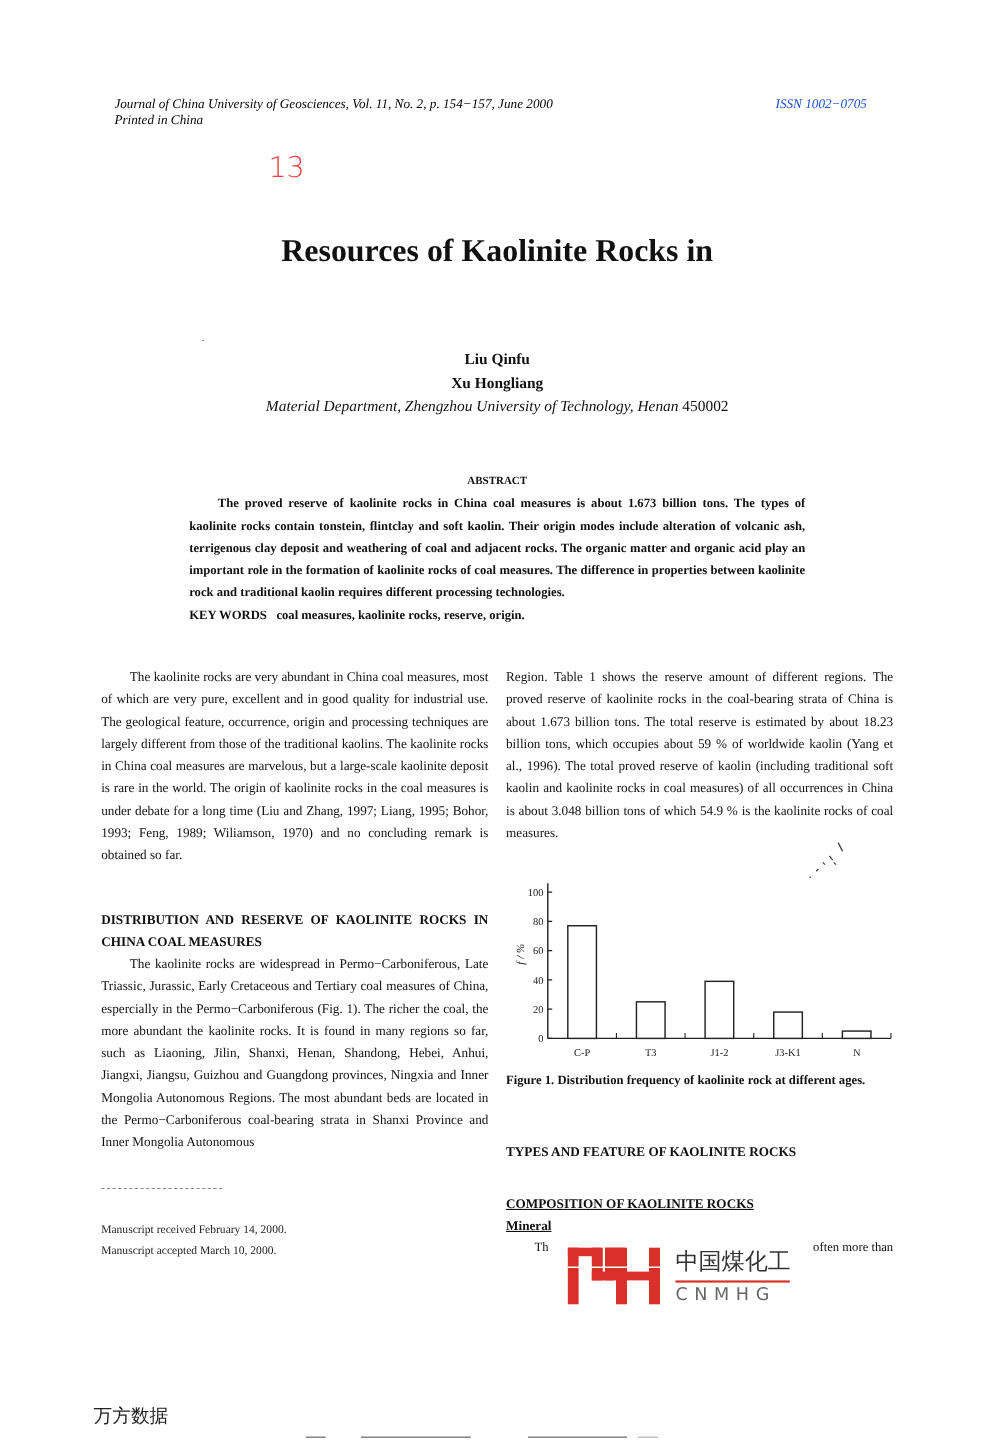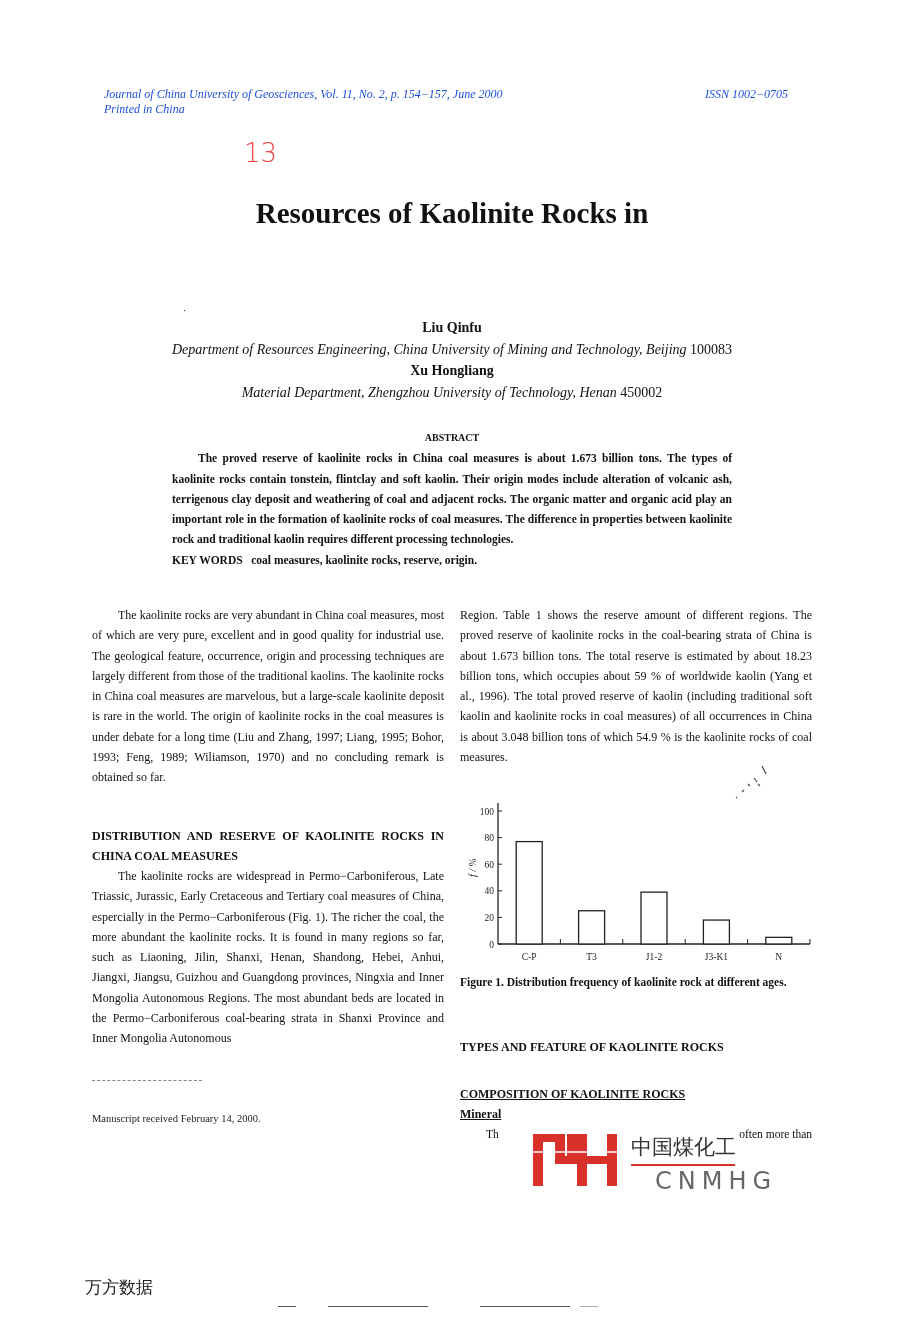--- a/index.html
+++ b/index.html
@@ -1,21 +1,21 @@
 <!DOCTYPE html>
 <html><head>
 <meta charset="utf-8">
 <style>
   html, body { margin: 0; padding: 0; background: #ffffff; }
   body { width: 904px; height: 1320px; position: relative; overflow: hidden; color: #111; font-family: "Liberation Serif", "DejaVu Serif", serif; }
   .abs { position: absolute; }
-  .journal { left: 104px; top: 87px; font-style: italic; font-size: 12px; line-height: 15px; color: #1d4ed8; }
+  .journal { left: 104px; top: 87px; font-style: italic; font-size: 12px; line-height: 15px; color: #000000; }
   .issn { left: 705px; top: 87px; font-style: italic; font-size: 12px; color: #1d4ed8; }
   .handmark { left: 244px; top: 138px; font-size: 26px; color: #ef4444; font-family: "DejaVu Sans", sans-serif; font-weight: 200; }
-  .title { left: 0; width: 904px; top: 193px; text-align: center; font-weight: bold; font-size: 29px; line-height: 41px; }
+  .title { left: 0; width: 904px; top: 208px; text-align: center; font-weight: bold; font-size: 29px; line-height: 41px; }
   .title sup { font-size: 14px; font-weight: normal; vertical-align: top; position: relative; top: 2px; }
   .dot { left: 183px; top: 305px; font-size: 10px; }
   .authors { left: 0; width: 904px; top: 317px; text-align: center; font-size: 14px; line-height: 21.5px; }
   .authors .name { font-weight: bold; }
   .authors .aff { font-style: italic; }
   .authors .code { font-style: normal; }
   .abstract { left: 172px; width: 560px; top: 428px; font-size: 11.5px; line-height: 20.3px; font-weight: bold; text-align: justify; }
   .abstract .head { text-align: center; font-size: 10px; }
   .abstract p { margin: 0; text-indent: 26px; }
   .abstract .kw { text-indent: 0; }
@@ -25,25 +25,25 @@
   .col .noindent { text-indent: 0; }
   .col1 { left: 92px; width: 352px; }
   .col2 { left: 460px; width: 352px; }
   .sec-head { font-weight: bold; font-size: 12px; line-height: 20px; text-indent: 0 !important; }
   .fig-caption { font-weight: bold; font-size: 11.5px; line-height: 20px; }
   .footnote { font-size: 10.5px; line-height: 19px; color: #222; }
   .fnrule { left: 92px; top: 1080px; width: 110px; height: 1px; border-top: 1px dashed #888; }
   .watermark { left: 85px; top: 1276px; font-family: "DejaVu Sans", sans-serif; font-size: 17px; color: #222; }
   .scan-lines { left: 0; top: 1306px; width: 904px; height: 4px; }
   .scan-lines span { position: absolute; height: 1px; background: #555; }
-  .logo { left: 533px; top: 1134px; width: 310px; height: 60px; background: transparent; text-align: right; }
+  .logo { left: 516px; top: 1134px; width: 310px; height: 60px; background: transparent; text-align: right; }
   .logo .mh { position: absolute; left: 0; top: 0; width: 84px; height: 52px; }
   .logo .cn { position: absolute; left: 98px; top: 0; font-family: "DejaVu Sans", sans-serif; font-size: 21px; line-height: 26px; color: #333; }
   .logo .rule { position: absolute; left: 98px; top: 30px; width: 104px; height: 2px; background: #d9302a; }
-  .logo .en { position: absolute; left: 98px; top: 33px; font-family: "DejaVu Sans", sans-serif; font-size: 24px; letter-spacing: 6px; color: #666; margin-left: 24px; }
+  .logo .en { position: absolute; left: 98px; top: 33px; font-family: "DejaVu Sans", sans-serif; font-size: 16px; letter-spacing: 6px; color: #666; }
   .chart { left: 460px; top: 795px; width: 360px; height: 170px; }
   .chart svg text { font-family: "Liberation Serif", serif; }
   .scribble { left: 732px; top: 762px; width: 50px; height: 40px; }
 </style>
 </head>
 <body>
 
 <div class="abs journal">
   <div>Journal of China University of Geosciences, Vol. 11, No. 2, p. 154−157, June 2000</div>
   <div>Printed in China</div>
@@ -52,21 +52,20 @@
 <div class="abs handmark">13</div>
 
 <div class="abs title">
   <div>Resources of Kaolinite Rocks in</div>
 </div>
 
 <div class="abs dot">·</div>
 
 <div class="abs authors">
   <div class="name">Liu Qinfu</div>
-  <div><span class="aff">Department of Resources Engineering, China University of Mining and Technology, Beijing</span> <span class="code">100083</span></div>
   <div class="name">Xu Hongliang</div>
   <div><span class="aff">Material Department, Zhengzhou University of Technology, Henan</span> <span class="code">450002</span></div>
 </div>
 
 <div class="abs abstract">
   <div class="head">ABSTRACT</div>
   <p>The proved reserve of kaolinite rocks in China coal measures is about 1.673 billion tons. The types of kaolinite rocks contain tonstein, flintclay and soft kaolin. Their origin modes include alteration of volcanic ash, terrigenous clay deposit and weathering of coal and adjacent rocks. The organic matter and organic acid play an important role in the formation of kaolinite rocks of coal measures. The difference in properties between kaolinite rock and traditional kaolin requires different processing technologies.</p>
   <p class="kw"><span class="kw-label">KEY WORDS</span>&nbsp;&nbsp;&nbsp;<span>coal measures, kaolinite rocks, reserve, origin.</span></p>
 </div>
 
@@ -74,20 +73,21 @@
   <p>The kaolinite rocks are very abundant in China coal measures, most of which are very pure, excellent and in good quality for industrial use. The geological feature, occurrence, origin and processing techniques are largely different from those of the traditional kaolins. The kaolinite rocks in China coal measures are marvelous, but a large-scale kaolinite deposit is rare in the world. The origin of kaolinite rocks in the coal measures is under debate for a long time (Liu and Zhang, 1997; Liang, 1995; Bohor, 1993; Feng, 1989; Wiliamson, 1970) and no concluding remark is obtained so far.</p>
 </div>
 <div class="abs col col1" style="top:826px;">
   <p class="sec-head">DISTRIBUTION AND RESERVE OF KAOLINITE ROCKS IN CHINA COAL MEASURES</p>
   <p>The kaolinite rocks are widespread in Permo−Carboniferous, Late Triassic, Jurassic, Early Cretaceous and Tertiary coal measures of China, espercially in the Permo−Carboniferous (Fig. 1). The richer the coal, the more abundant the kaolinite rocks. It is found in many regions so far, such as Liaoning, Jilin, Shanxi, Henan, Shandong, Hebei, Anhui, Jiangxi, Jiangsu, Guizhou and Guangdong provinces, Ningxia and Inner Mongolia Autonomous Regions. The most abundant beds are located in the Permo−Carboniferous coal-bearing strata in Shanxi Province and Inner Mongolia Autonomous</p>
 </div>
 <div class="abs fnrule"></div>
 <div class="abs col col1 footnote" style="top:1090px;">
   <div style="height:19px;"></div>
   <div>Manuscript received February 14, 2000.</div>
+  <div>Manuscript accepted March 10, 2000.</div>
 </div>
 
 <div class="abs col col2" style="top:605px;">
   <p class="noindent">Region. Table 1 shows the reserve amount of different regions. The proved reserve of kaolinite rocks in the coal-bearing strata of China is about 1.673 billion tons. The total reserve is estimated by about 18.23 billion tons, which occupies about 59 % of worldwide kaolin (Yang et al., 1996). The total proved reserve of kaolin (including traditional soft kaolin and kaolinite rocks in coal measures) of all occurrences in China is about 3.048 billion tons of which 54.9 % is the kaolinite rocks of coal measures.</p>
 </div>
 
 <svg class="abs scribble" viewBox="0 0 50 40">
   <path d="M30 4 L34 12 M22 16 L25 20 M26 22 L28 24 M16 22 L18 24 M10 30 L12 28 M4 36 L5 35" stroke="#444" stroke-width="1.2" fill="none"></path>
 </svg>
 

